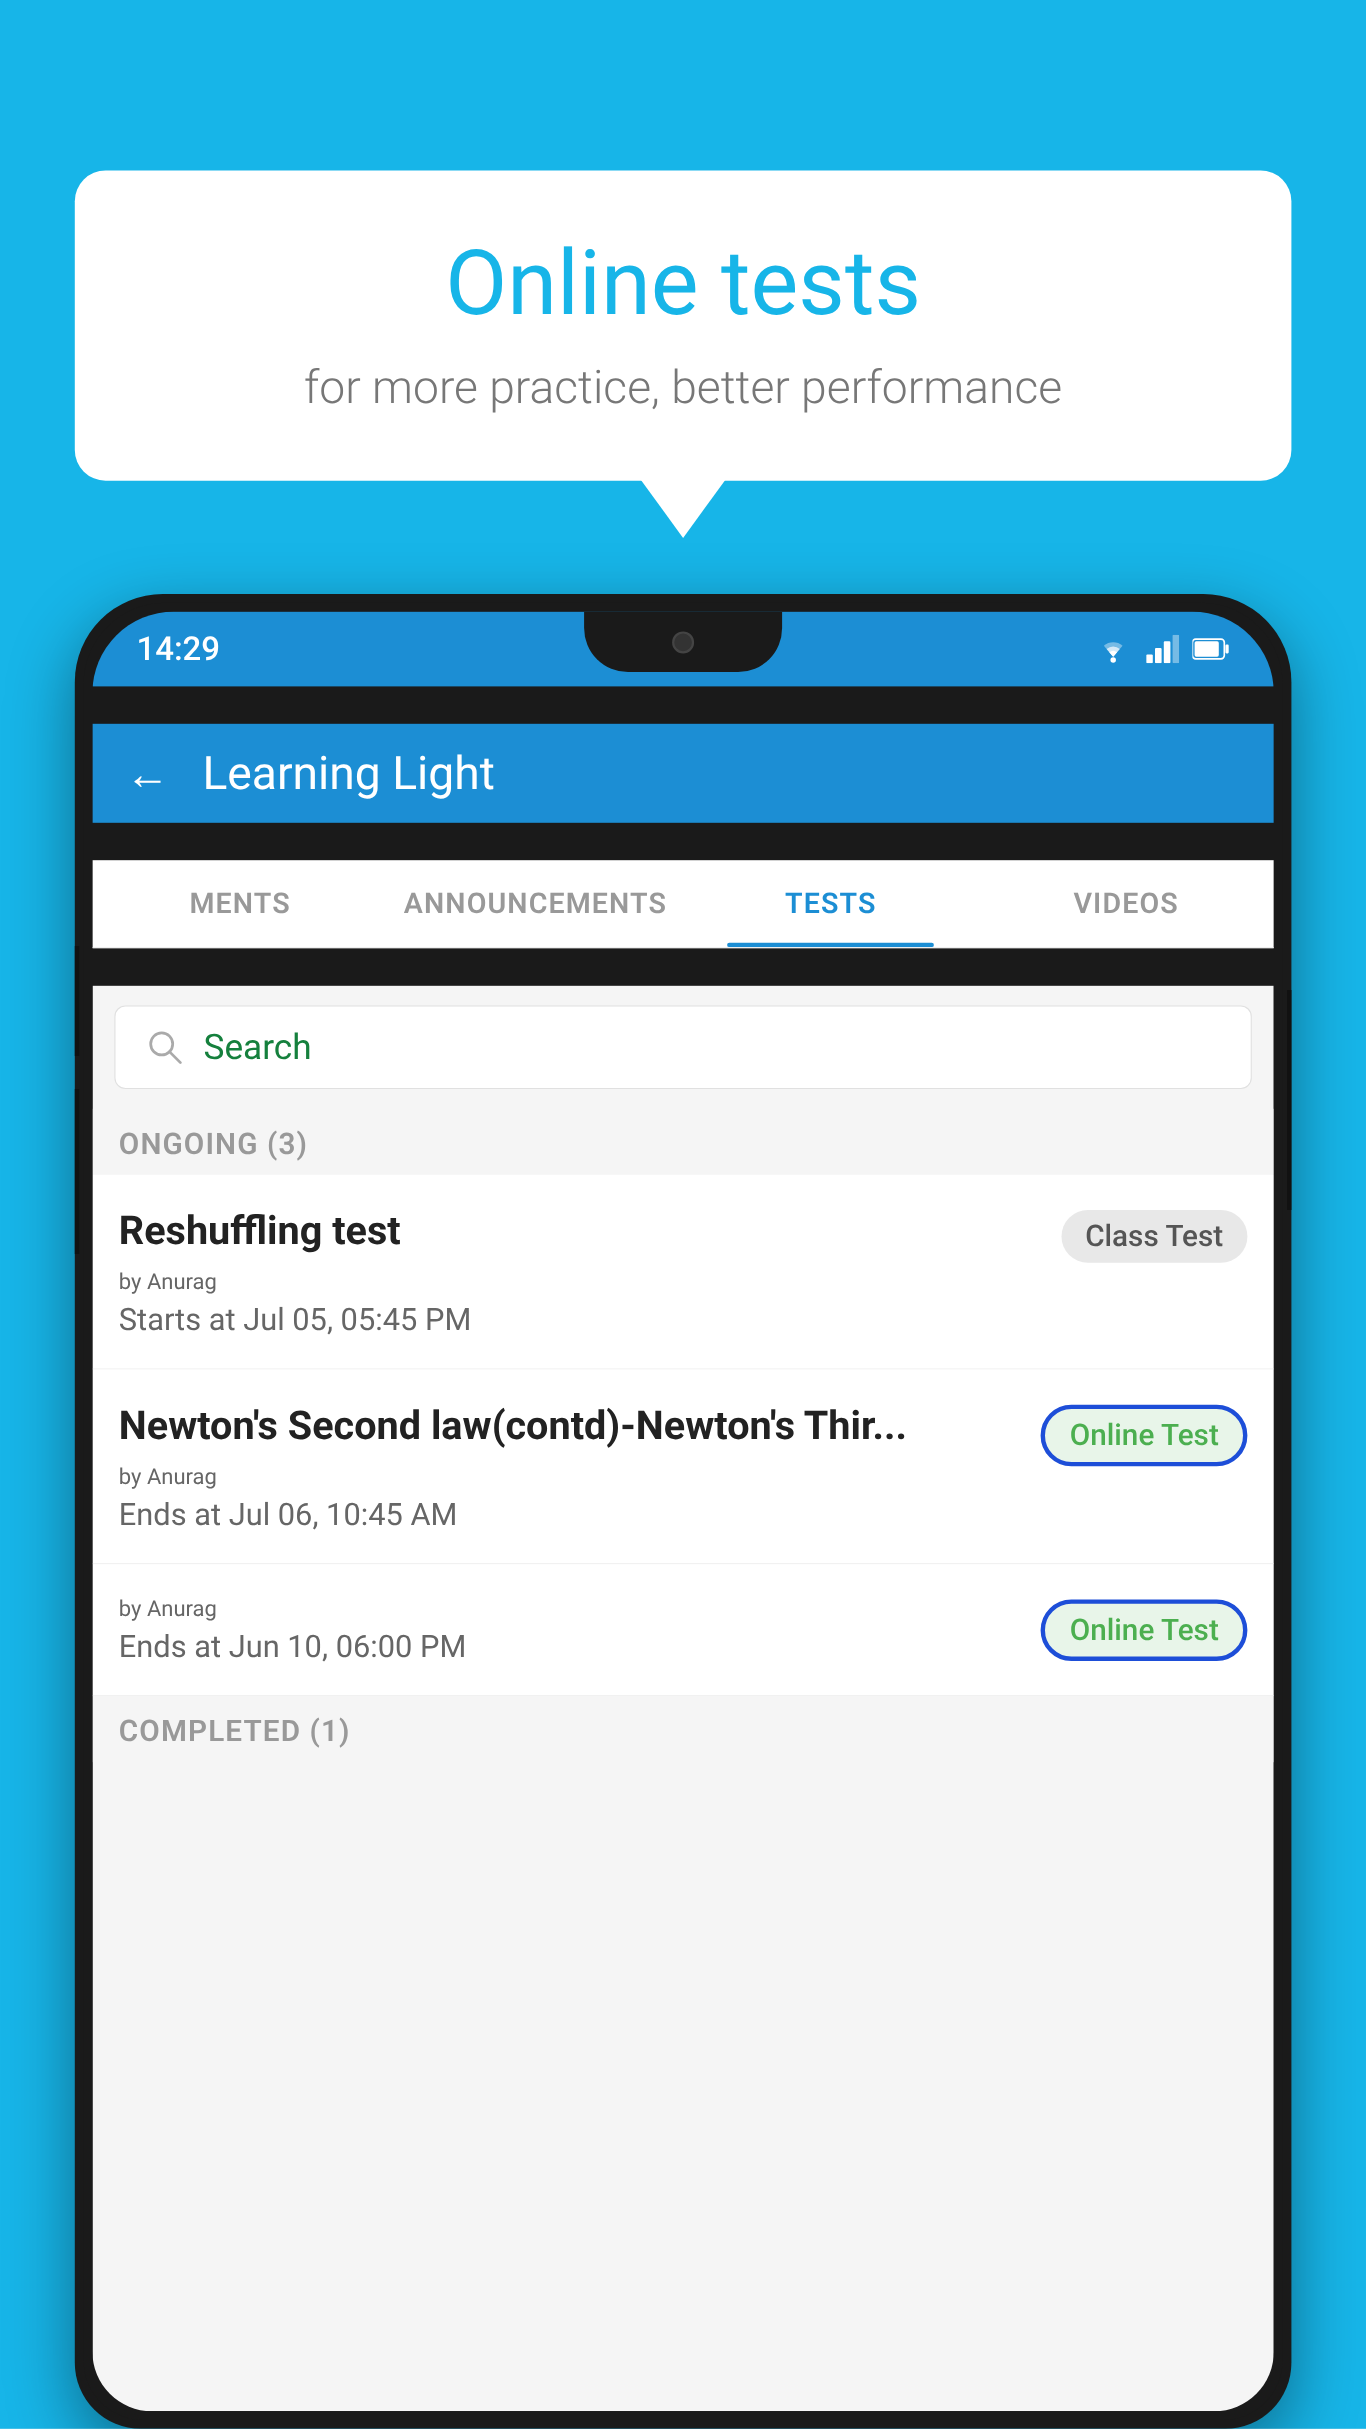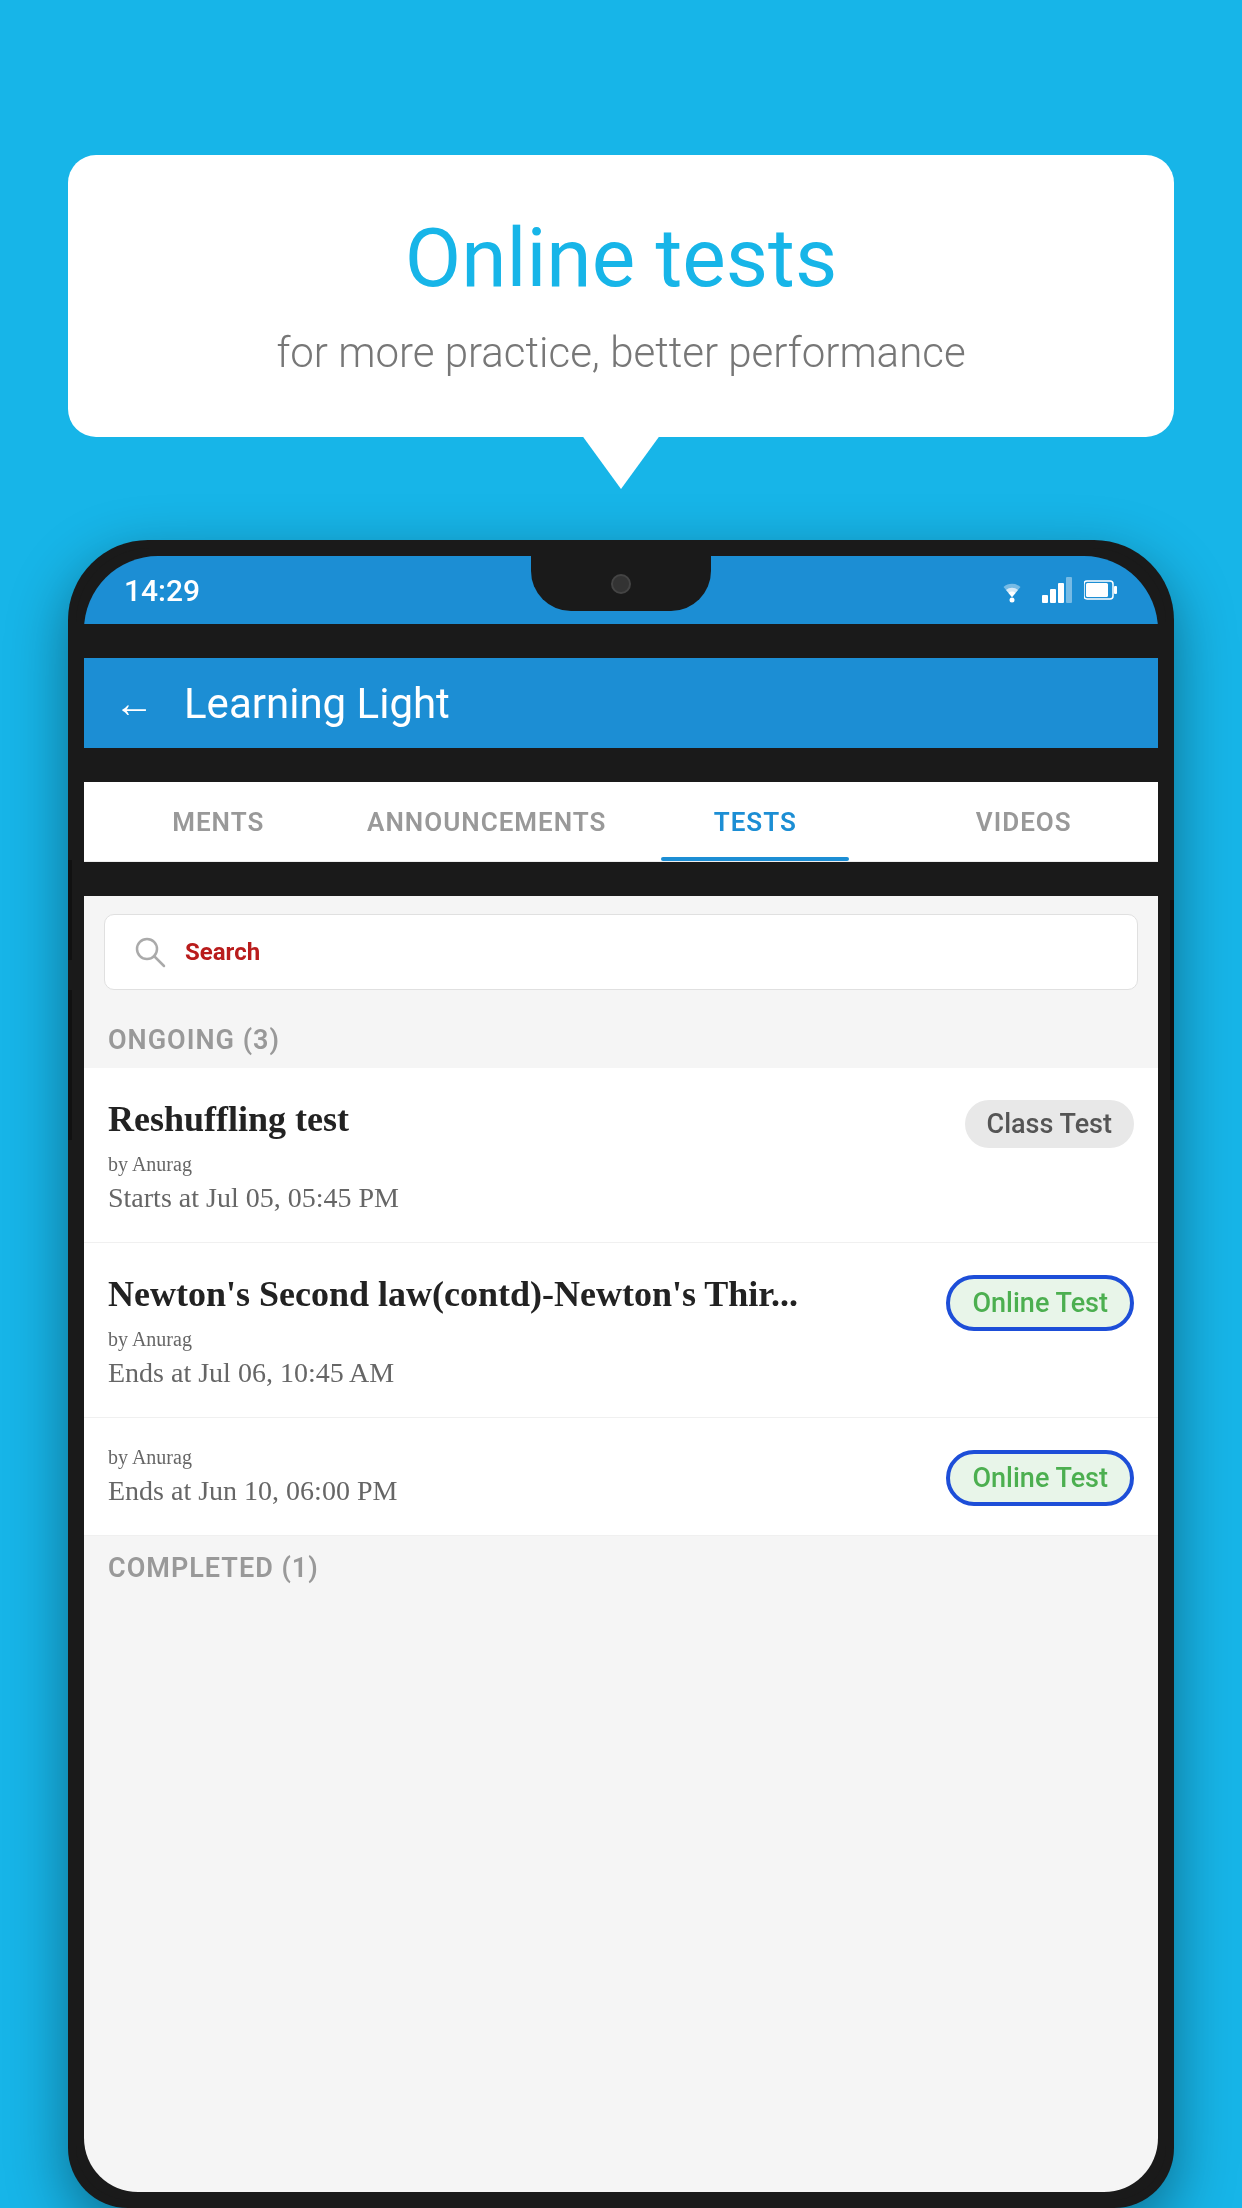--- a/index.html
+++ b/index.html
@@ -182,23 +182,22 @@
       margin: 18px 20px;
       border-radius: 10px;
       height: 76px;
       display: flex;
       align-items: center;
       padding: 0 28px;
       gap: 18px;
       border: 1px solid #e0e0e0;
     }
     .search-placeholder {
-      color: #b91c1c;
-      font-size: 24px;
-      font-weight: bold;
+      color: #15803d;
+      font-size: 32px;
     }
 
     
     .section-header {
       padding: 16px 24px 12px;
       background: #f5f5f5;
     }
     .section-title {
       color: #999;
       font-size: 27px;
@@ -212,21 +211,20 @@
       background: white;
       padding: 28px 24px;
       border-bottom: 1px solid #f0f0f0;
       display: flex;
       align-items: flex-start;
       justify-content: space-between;
       gap: 16px;
     }
     .test-info {
       flex: 1;
-      font-family: Liberation Serif, serif;
     }
     .test-name {
       font-size: 36px;
       font-weight: 700;
       color: #222;
       margin-bottom: 10px;
       line-height: 1.3;
     }
     .test-by {
       font-size: 20px;

